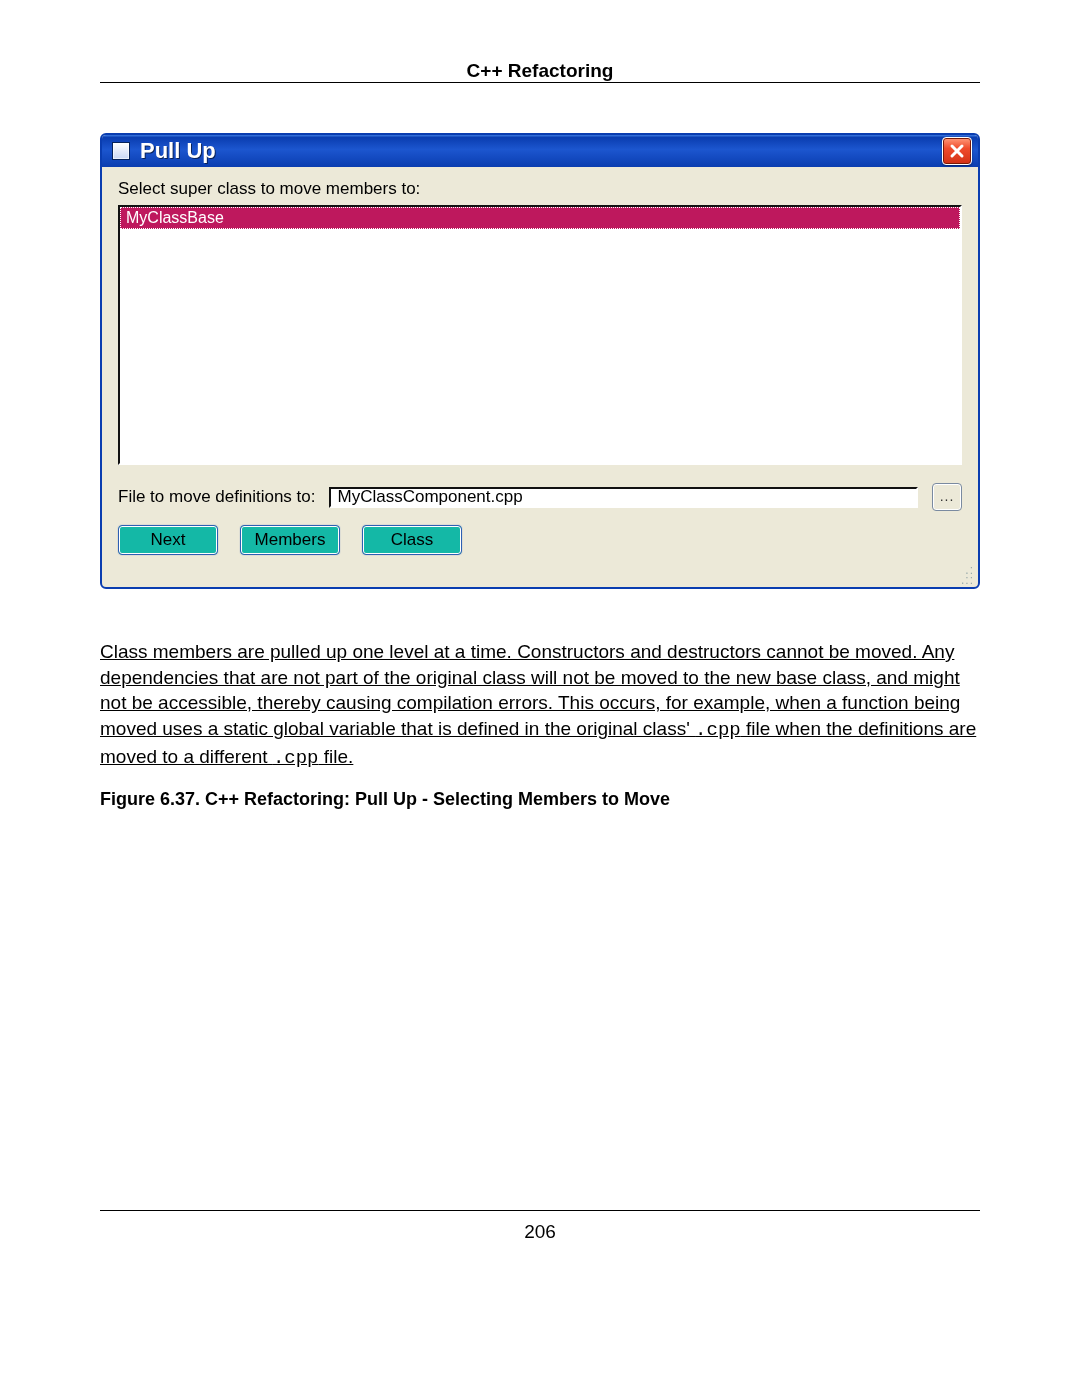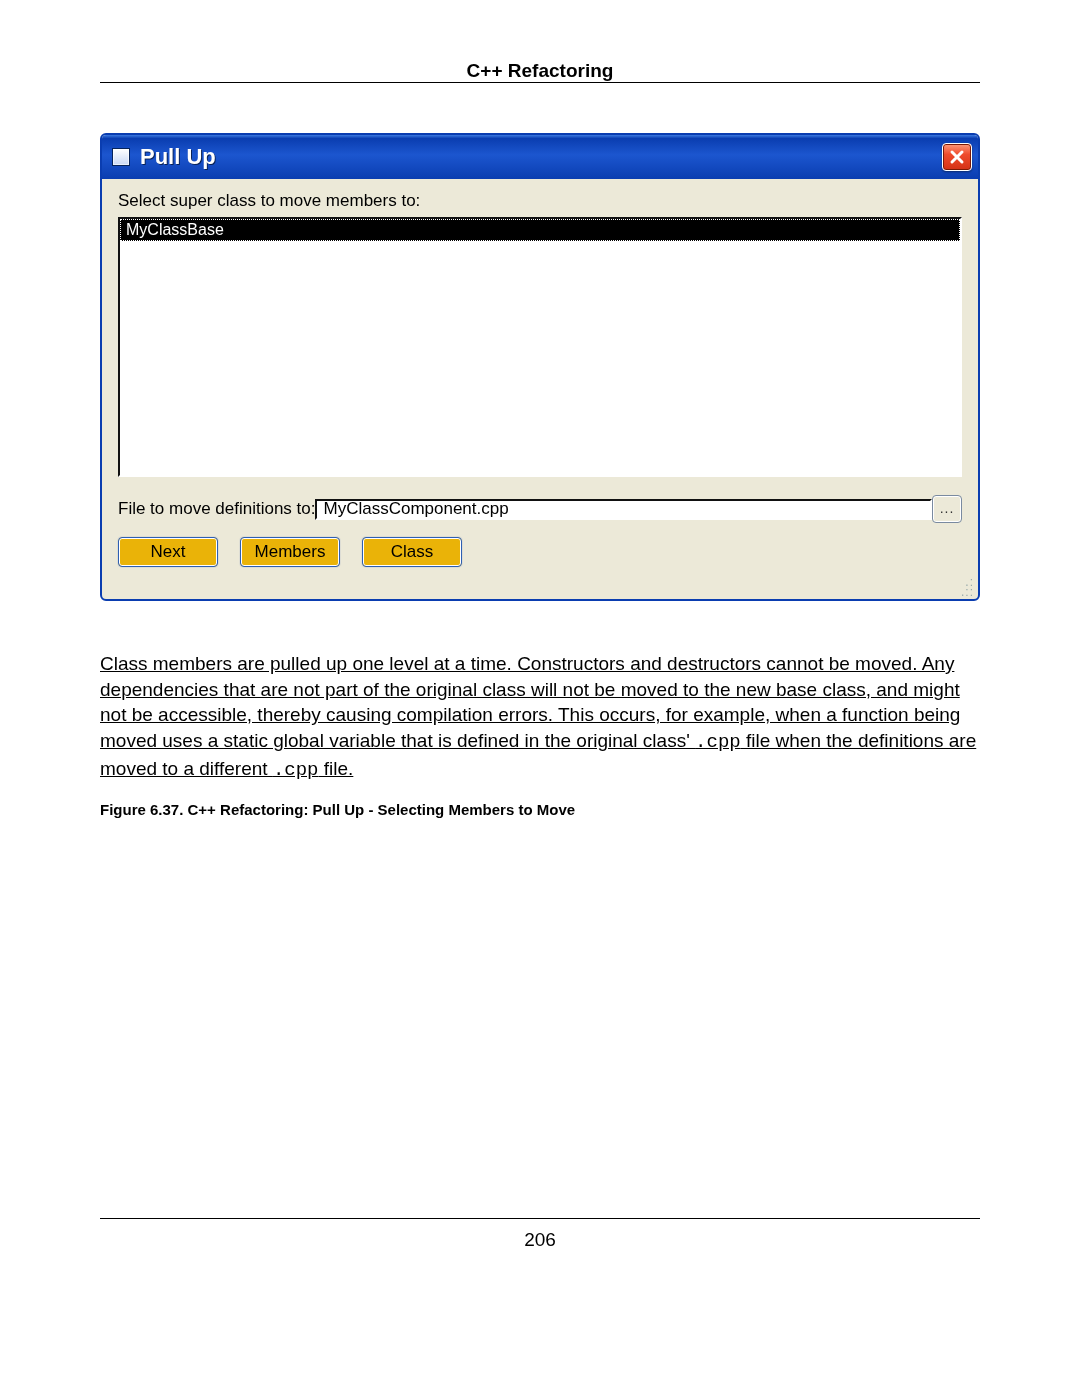--- a/index.html
+++ b/index.html
@@ -29,21 +29,21 @@
     width: 100%;
     margin-bottom: 50px;
     overflow: hidden;
   }
   .titlebar {
     background: linear-gradient(to bottom, #3b79e0 0%, #0a3db0 8%, #1c56cf 45%, #0a3db0 100%);
     color: #fff;
     display: flex;
     align-items: center;
     padding: 4px 6px 4px 10px;
-    height: 44px;
+    height: 32px;
   }
   .titlebar .app-icon {
     width: 18px; height: 18px;
     background: linear-gradient(to bottom, #fff 0%, #c9d8f5 100%);
     border: 1px solid #06235a;
     margin-right: 10px;
     box-shadow: inset 0 0 0 1px rgba(255,255,255,.6);
   }
   .titlebar .title-text {
     font-family: Tahoma, Arial, sans-serif;
@@ -79,28 +79,29 @@
     overflow: auto;
     margin-bottom: 18px;
   }
   .list-item {
     padding: 0 6px;
     line-height: 22px;
     font-size: 16px;
     cursor: pointer;
   }
   .list-item.selected {
-    background: #000000;
+    background: #be185d;
     color: #fff;
     outline: 1px dotted #fff;
     outline-offset: -1px;
   }
   .file-row {
     display: flex;
     align-items: center;
+    gap: 14px;
     margin-bottom: 14px;
   }
   .file-row .lbl { white-space: nowrap; }
   .textfield {
     flex: 1;
     border: 2px inset #888;
     border-top-color: #666; border-left-color: #666;
     border-right-color: #fff; border-bottom-color: #fff;
     background: #fff;
     height: 21px;
@@ -118,21 +119,21 @@
     letter-spacing: 1px;
     text-align: center;
     line-height: 24px;
     cursor: pointer;
     color: #333;
   }
   .button-row { display: flex; gap: 22px; }
   .xp-button {
     min-width: 100px;
     height: 30px;
-    background: #eab308;
+    background: #14b8a6;
     border: 1px solid #2e5fb2;
     border-radius: 4px;
     box-shadow: inset 0 0 0 1px #fff, 0 0 0 1px rgba(46,95,178,.08);
     font-family: Tahoma, Arial, sans-serif;
     font-size: 17px;
     cursor: pointer;
     padding: 0 8px;
   }
   .resize-grip {
     text-align: right;
@@ -147,21 +148,21 @@
     line-height: 1.35;
     margin-bottom: 18px;
     text-decoration: underline;
   }
   .paragraph code {
     font-family: "Courier New", monospace;
     font-size: 19px;
   }
   .figure-caption {
     font-weight: bold;
-    font-size: 15px;
+    font-size: 18px;
     margin-bottom: 400px;
   }
   .page-footer {
     border-top: 1.5px solid #000;
     padding-top: 10px;
     font-size: 19px;
     text-align: center;
   }
 </style>
 </head>

